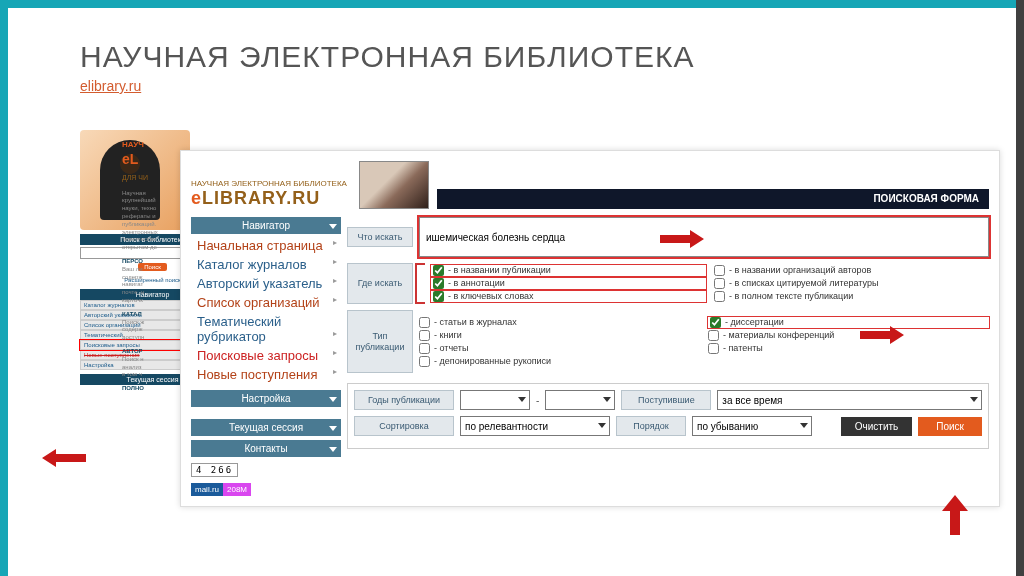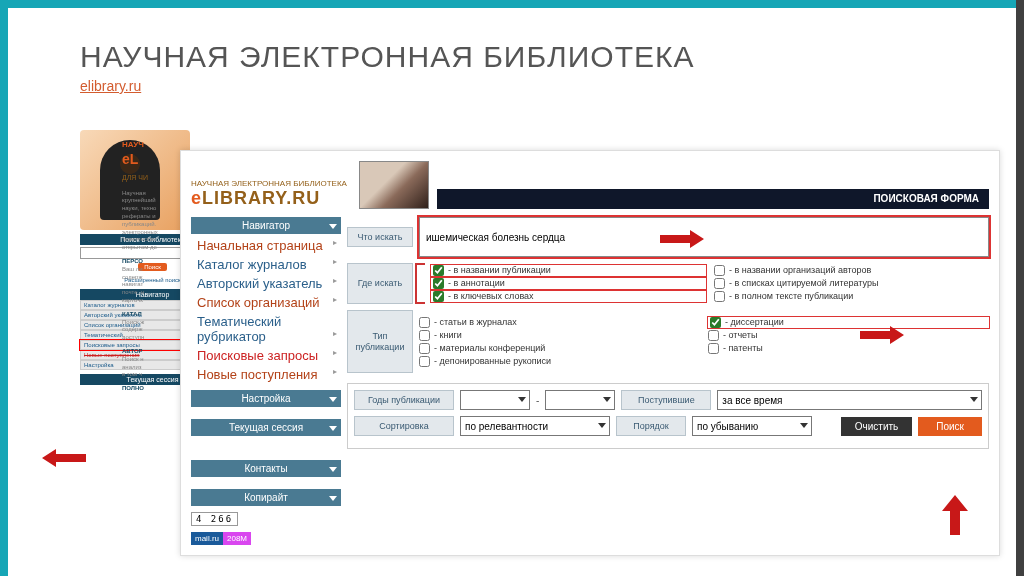--- a/index.html
+++ b/index.html
@@ -152,22 +152,21 @@
       <div class="nav-head">Навигатор</div>
       <div class="nav-item">Начальная страница</div>
       <div class="nav-item blue">Каталог журналов</div>
       <div class="nav-item blue">Авторский указатель</div>
       <div class="nav-item">Список организаций</div>
       <div class="nav-item blue">Тематический рубрикатор</div>
       <div class="nav-item red-hl">Поисковые запросы</div>
       <div class="nav-item">Новые поступления</div>
       <div class="nav-head" style="margin-top:6px">Настройка</div>
       <div class="nav-head" style="margin-top:12px">Текущая сессия</div>
-      <div class="nav-head" style="margin-top:24px">Контакты</div>
-      <div class="nav-head" style="margin-top:12px">Копирайт</div>
+      <div class="nav-head" style="margin-top:4px">Контакты</div>
       <div class="mailru">
         <span class="mailru-count">4 266</span>
       </div>
       <div class="mailru">
         <span class="mailru-badge">mail.ru</span>
         <span class="mailru-num">208M</span>
       </div>
     </div>
 
     <div class="fg-form">
@@ -217,25 +216,25 @@
           <label class="chk boxed">
               <input type="checkbox" checked="" style="">
               <span>- диссертации</span>
             </label>
           <label class="chk">
               <input type="checkbox" style="">
               <span>- книги</span>
             </label>
           <label class="chk">
               <input type="checkbox" style="">
+              <span>- материалы конференций</span>
+            </label>
+          <label class="chk">
+              <input type="checkbox" style="">
               <span>- отчеты</span>
-            </label>
-          <label class="chk">
-              <input type="checkbox" style="">
-              <span>- материалы конференций</span>
             </label>
           <label class="chk">
               <input type="checkbox" style="">
               <span>- патенты</span>
             </label>
           <label class="chk">
               <input type="checkbox" style="">
               <span>- депонированные рукописи</span>
             </label>
         </div>

